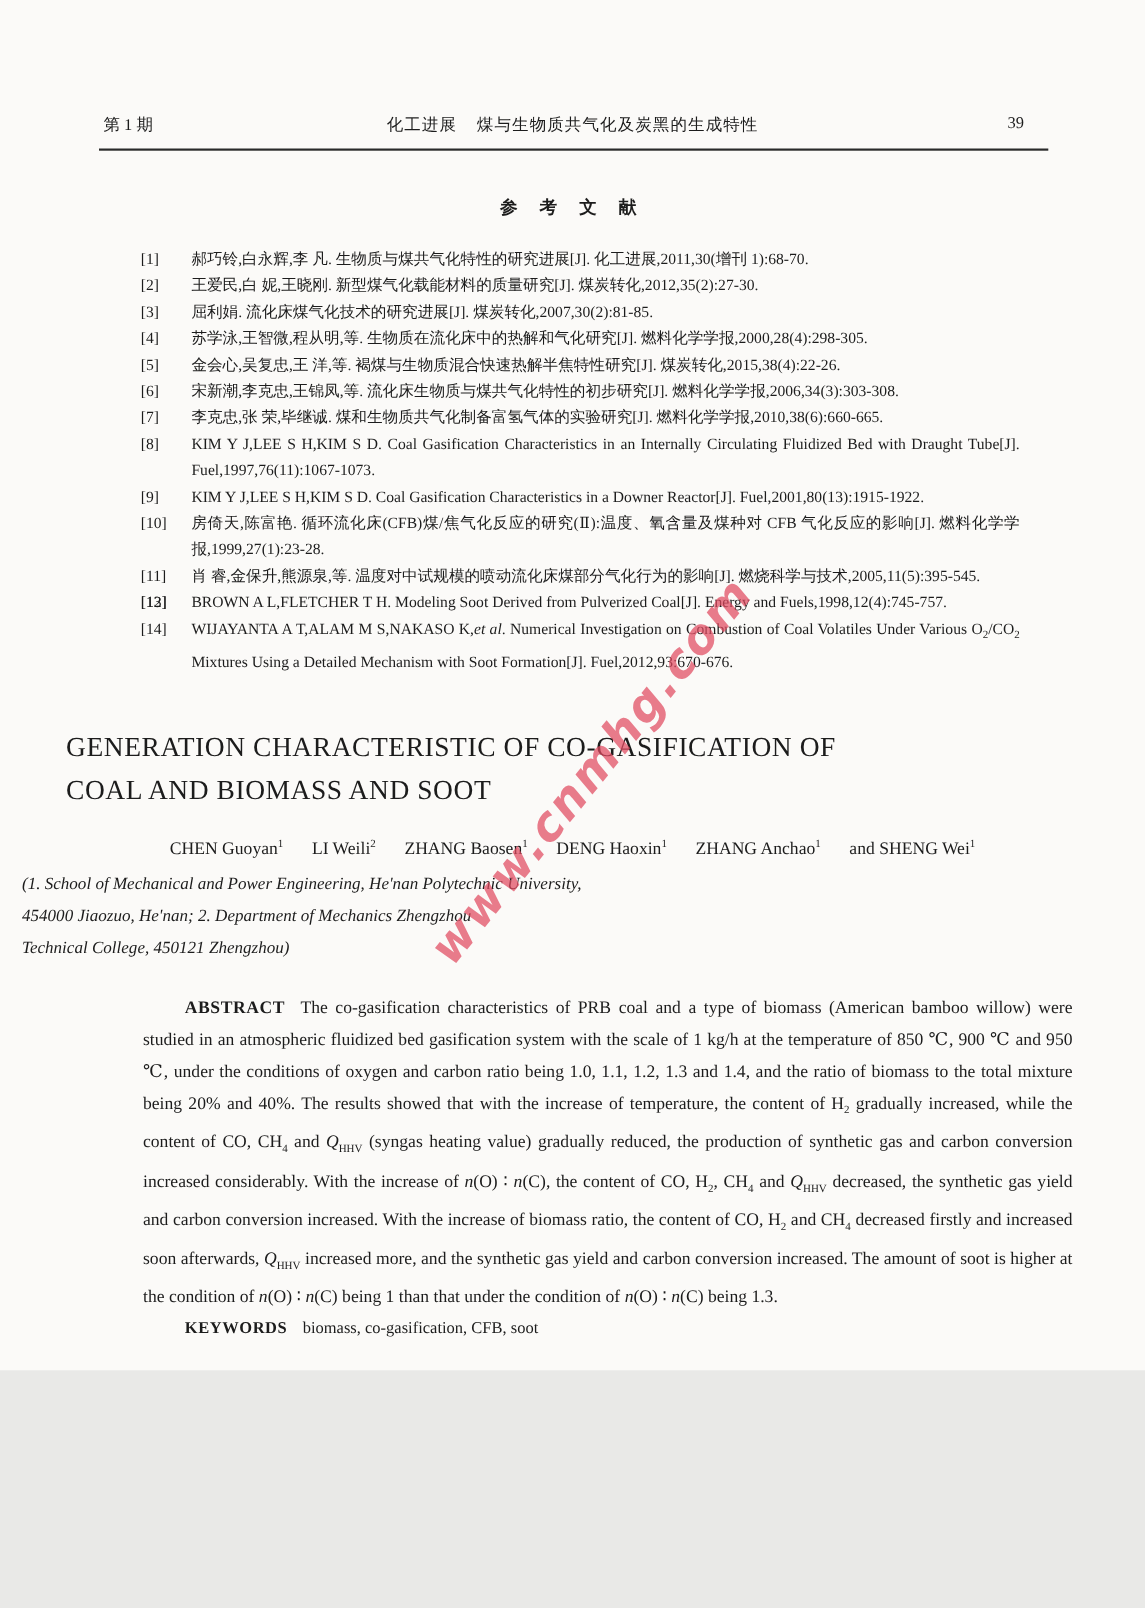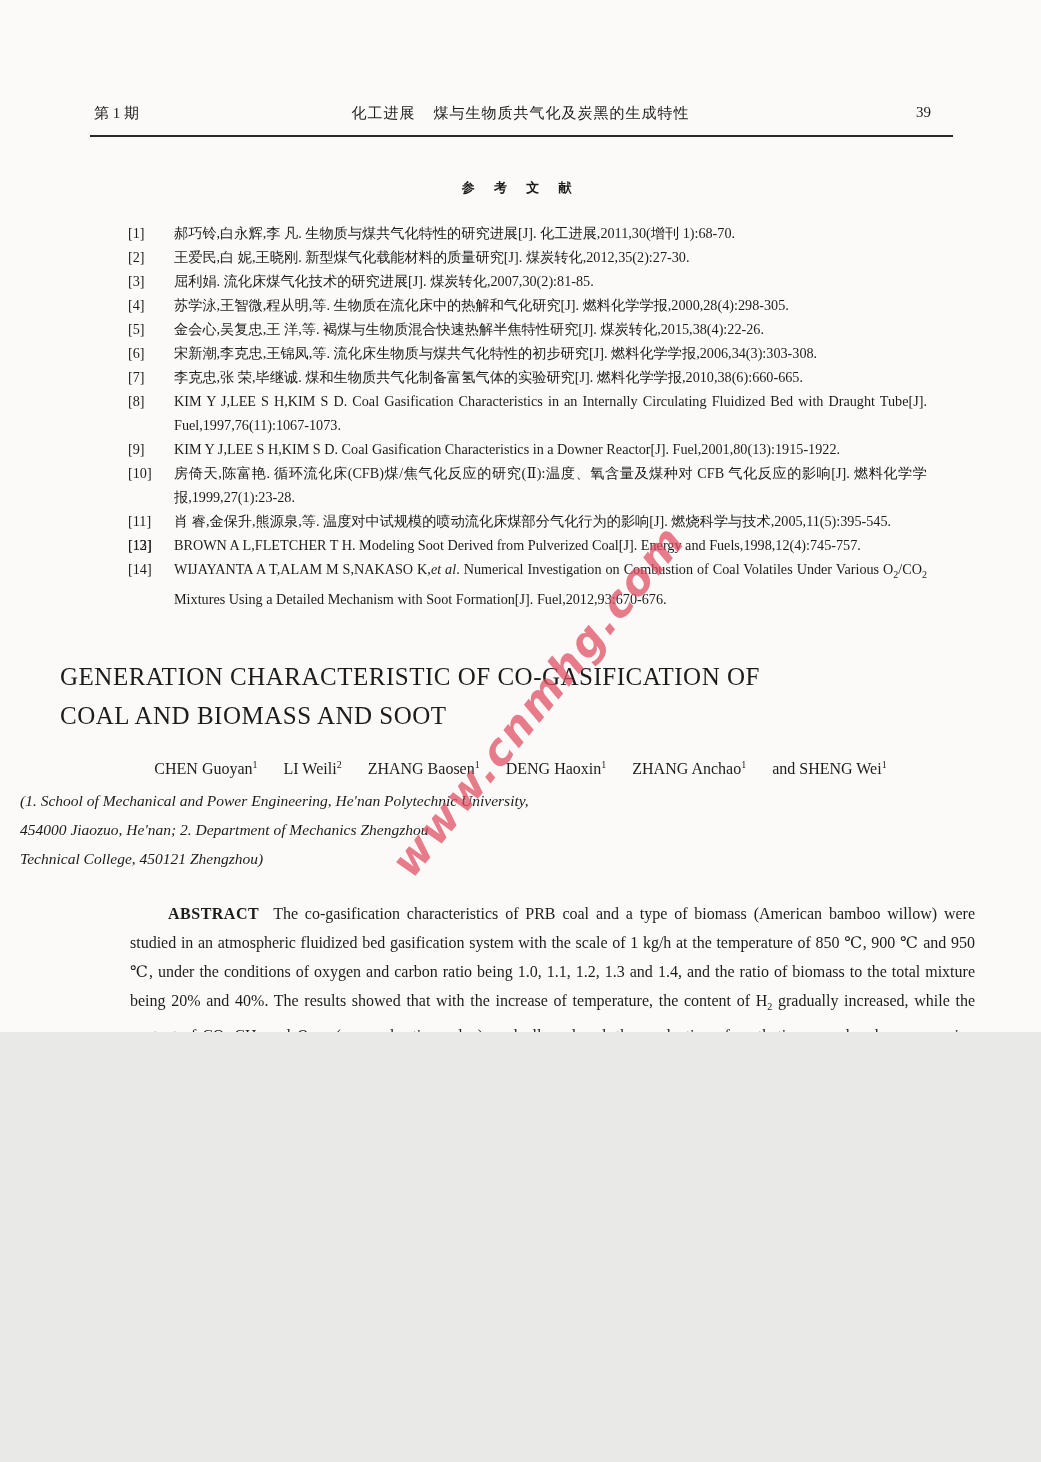--- a/index.html
+++ b/index.html
@@ -1,18 +1,18 @@
 <!DOCTYPE html>
 <html><head>
 <meta charset="utf-8">
 <style>
   html,body{margin:0;padding:0;background:#e9e9e7;}
   .page{
     position:relative;
-    width:1041px;height:1032px;
+    width:1041px;height:1246px;
     margin:0 auto;
     background:#fbfaf8;
     color:#1c1c1c;
     font-family:"Liberation Serif","DejaVu Serif",serif;
     overflow:hidden;
     box-sizing:border-box;
   }
   
   .hdr{
     position:relative;
@@ -26,21 +26,21 @@
   .hdr-page{position:absolute;right:18px;top:0;}
   .hdr-rule{
     margin:9px 88px 0 90px;
     border-top:2px solid #2a2a2a;
     height:0;
   }
   
   .refs-heading{
     margin:42px 0 0 0;
     text-align:center;
-    font-size:13px;
+    font-size:16px;
     font-weight:bold;
     letter-spacing:8px;
   }
   ol.refs{
     list-style:none;
     margin:24px 114px 0 128px;
     padding:0;
     font-size:14.2px;
     line-height:24px;
     text-align:justify;

